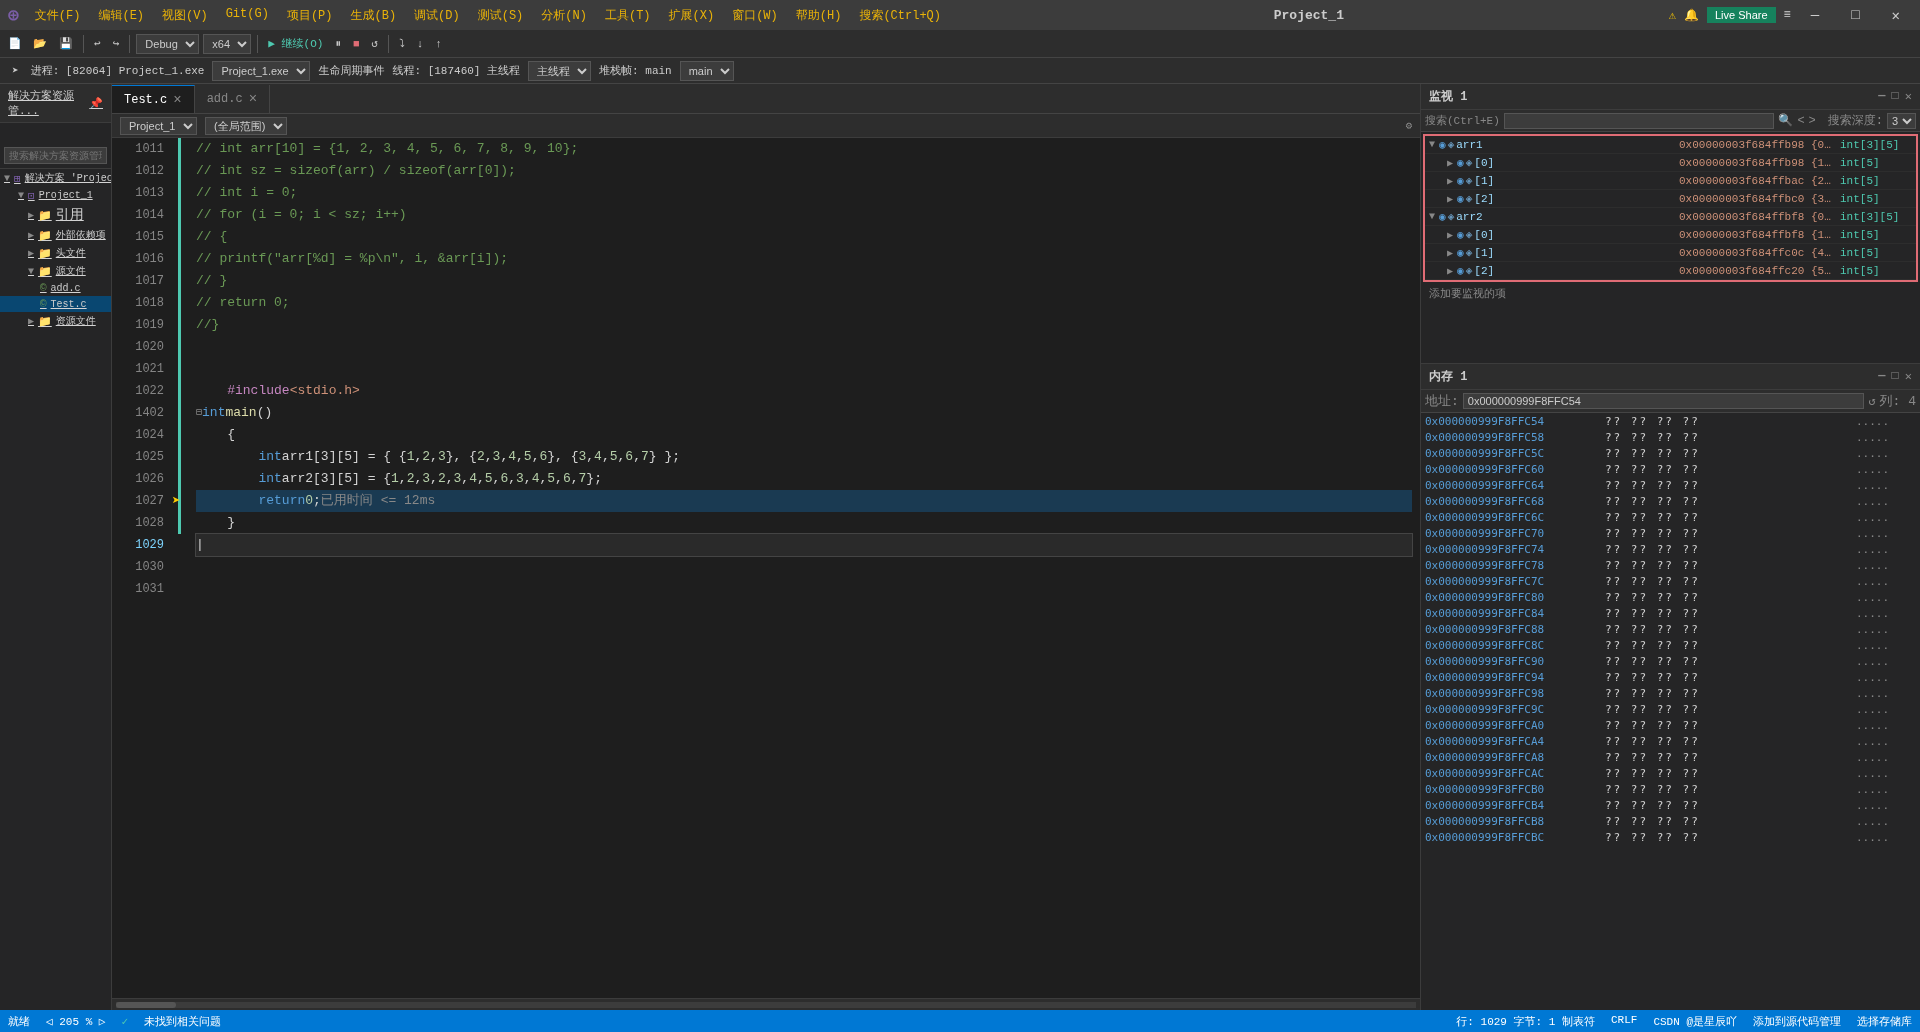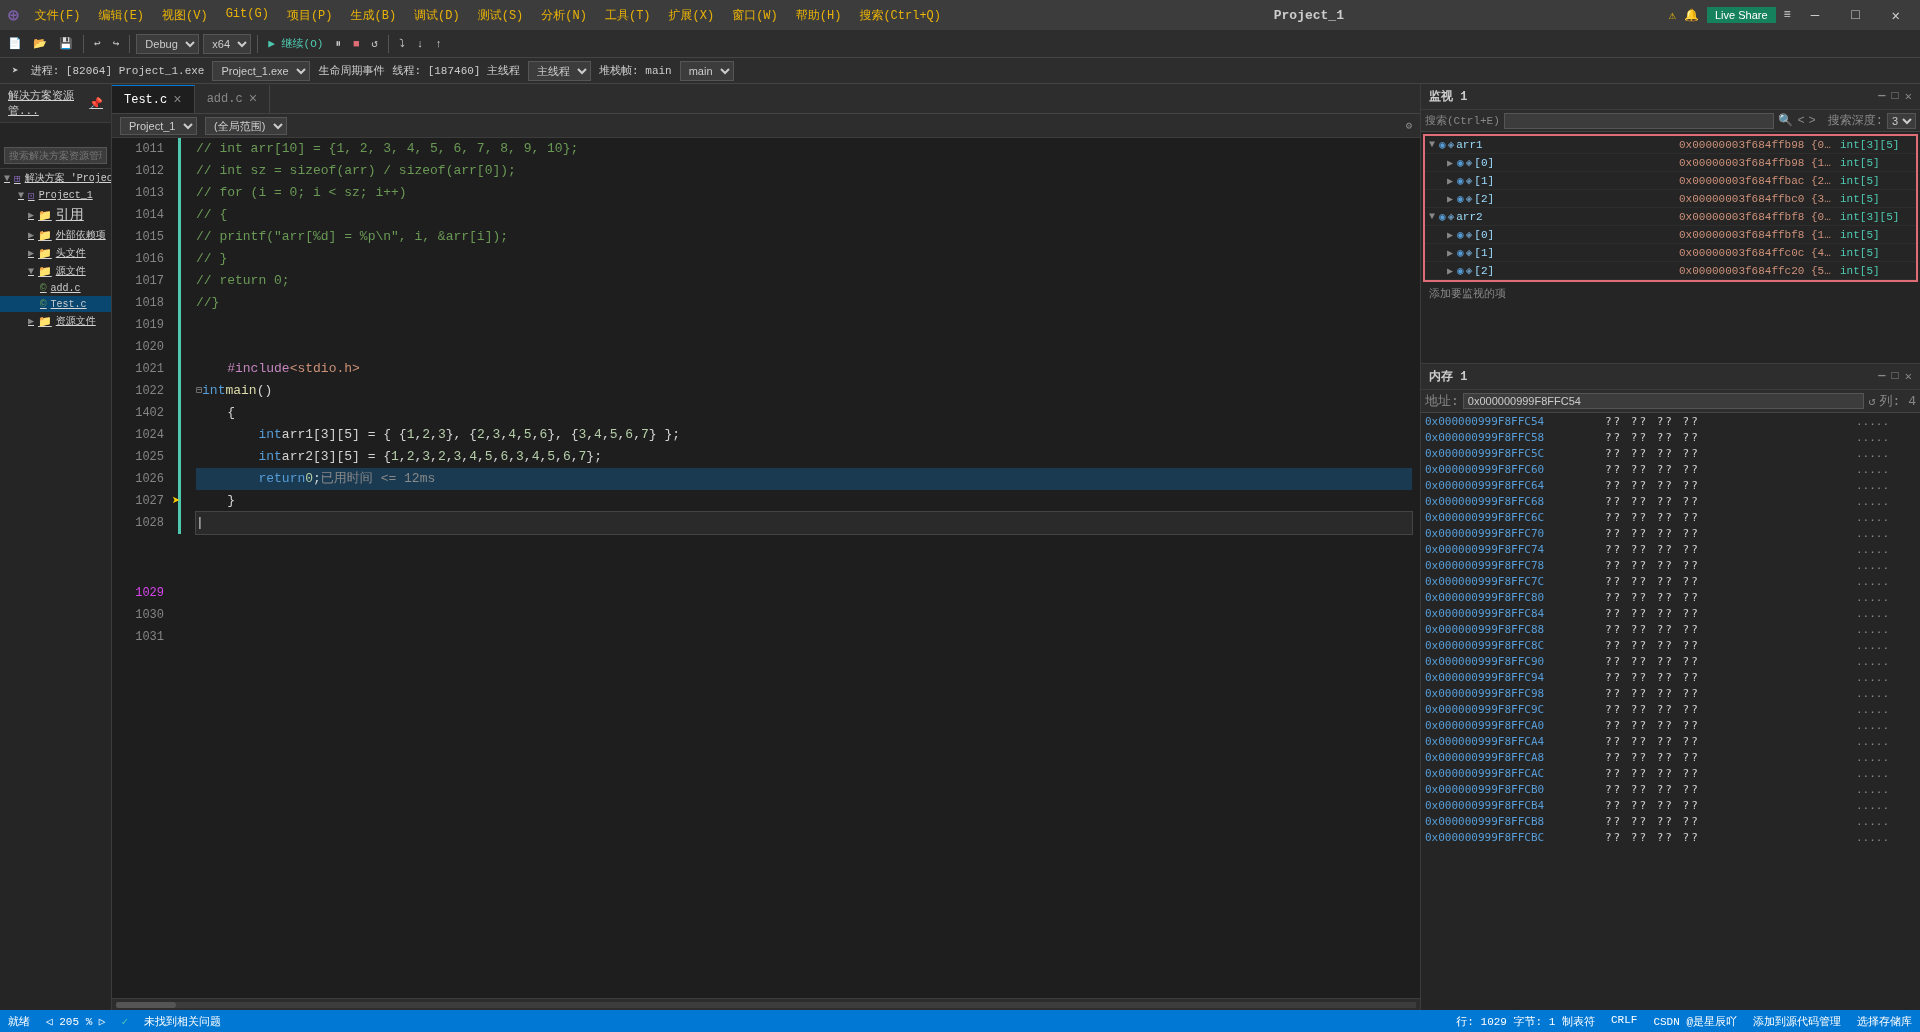--- a/index.html
+++ b/index.html
@@ -660,21 +660,21 @@
         <div class="line-num">1019</div>
         <div class="line-num">1020</div>
         <div class="line-num">1021</div>
         <div class="line-num">1022</div>
         <div class="line-num">1402</div>
         <div class="line-num">1024</div>
         <div class="line-num">1025</div>
         <div class="line-num">1026</div>
         <div class="line-num">1027</div>
         <div class="line-num">1028</div>
-        <div class="line-num" style="color:#d946ef;margin-top:48px;">1029</div>
+        <div class="line-num" style="color:#7dd3fc;">1029</div>
         <div class="line-num">1030</div>
         <div class="line-num">1031</div>
       </div>
 
       <div class="line-decorations" style="position:relative;width:16px;">
 
         <div style="position:absolute;left:6px;top:0;width:3px;background:#4ec9b0;height:calc(18*22px);"></div>
 
         <div style="position:absolute;top:calc(16*22px);left:0;color:#ffcc00;font-size:14px;line-height:22px;">➤</div>
       </div>
@@ -682,20 +682,23 @@
       <div class="code-content">
 
         <div class="code-line">
           <span class="cm">//   int arr[10] = {1, 2, 3, 4, 5, 6, 7, 8, 9, 10};</span>
         </div>
 
         <div class="code-line">
           <span class="cm">//   int sz = sizeof(arr) / sizeof(arr[0]);</span>
         </div>
 
+        <div class="code-line">
+          <span class="cm">//   int i = 0;</span>
+        </div>
 
         <div class="code-line">
           <span class="cm">//   for (i = 0; i &lt; sz; i++)</span>
         </div>
 
         <div class="code-line">
           <span class="cm">//   {</span>
         </div>
 
         <div class="code-line">

